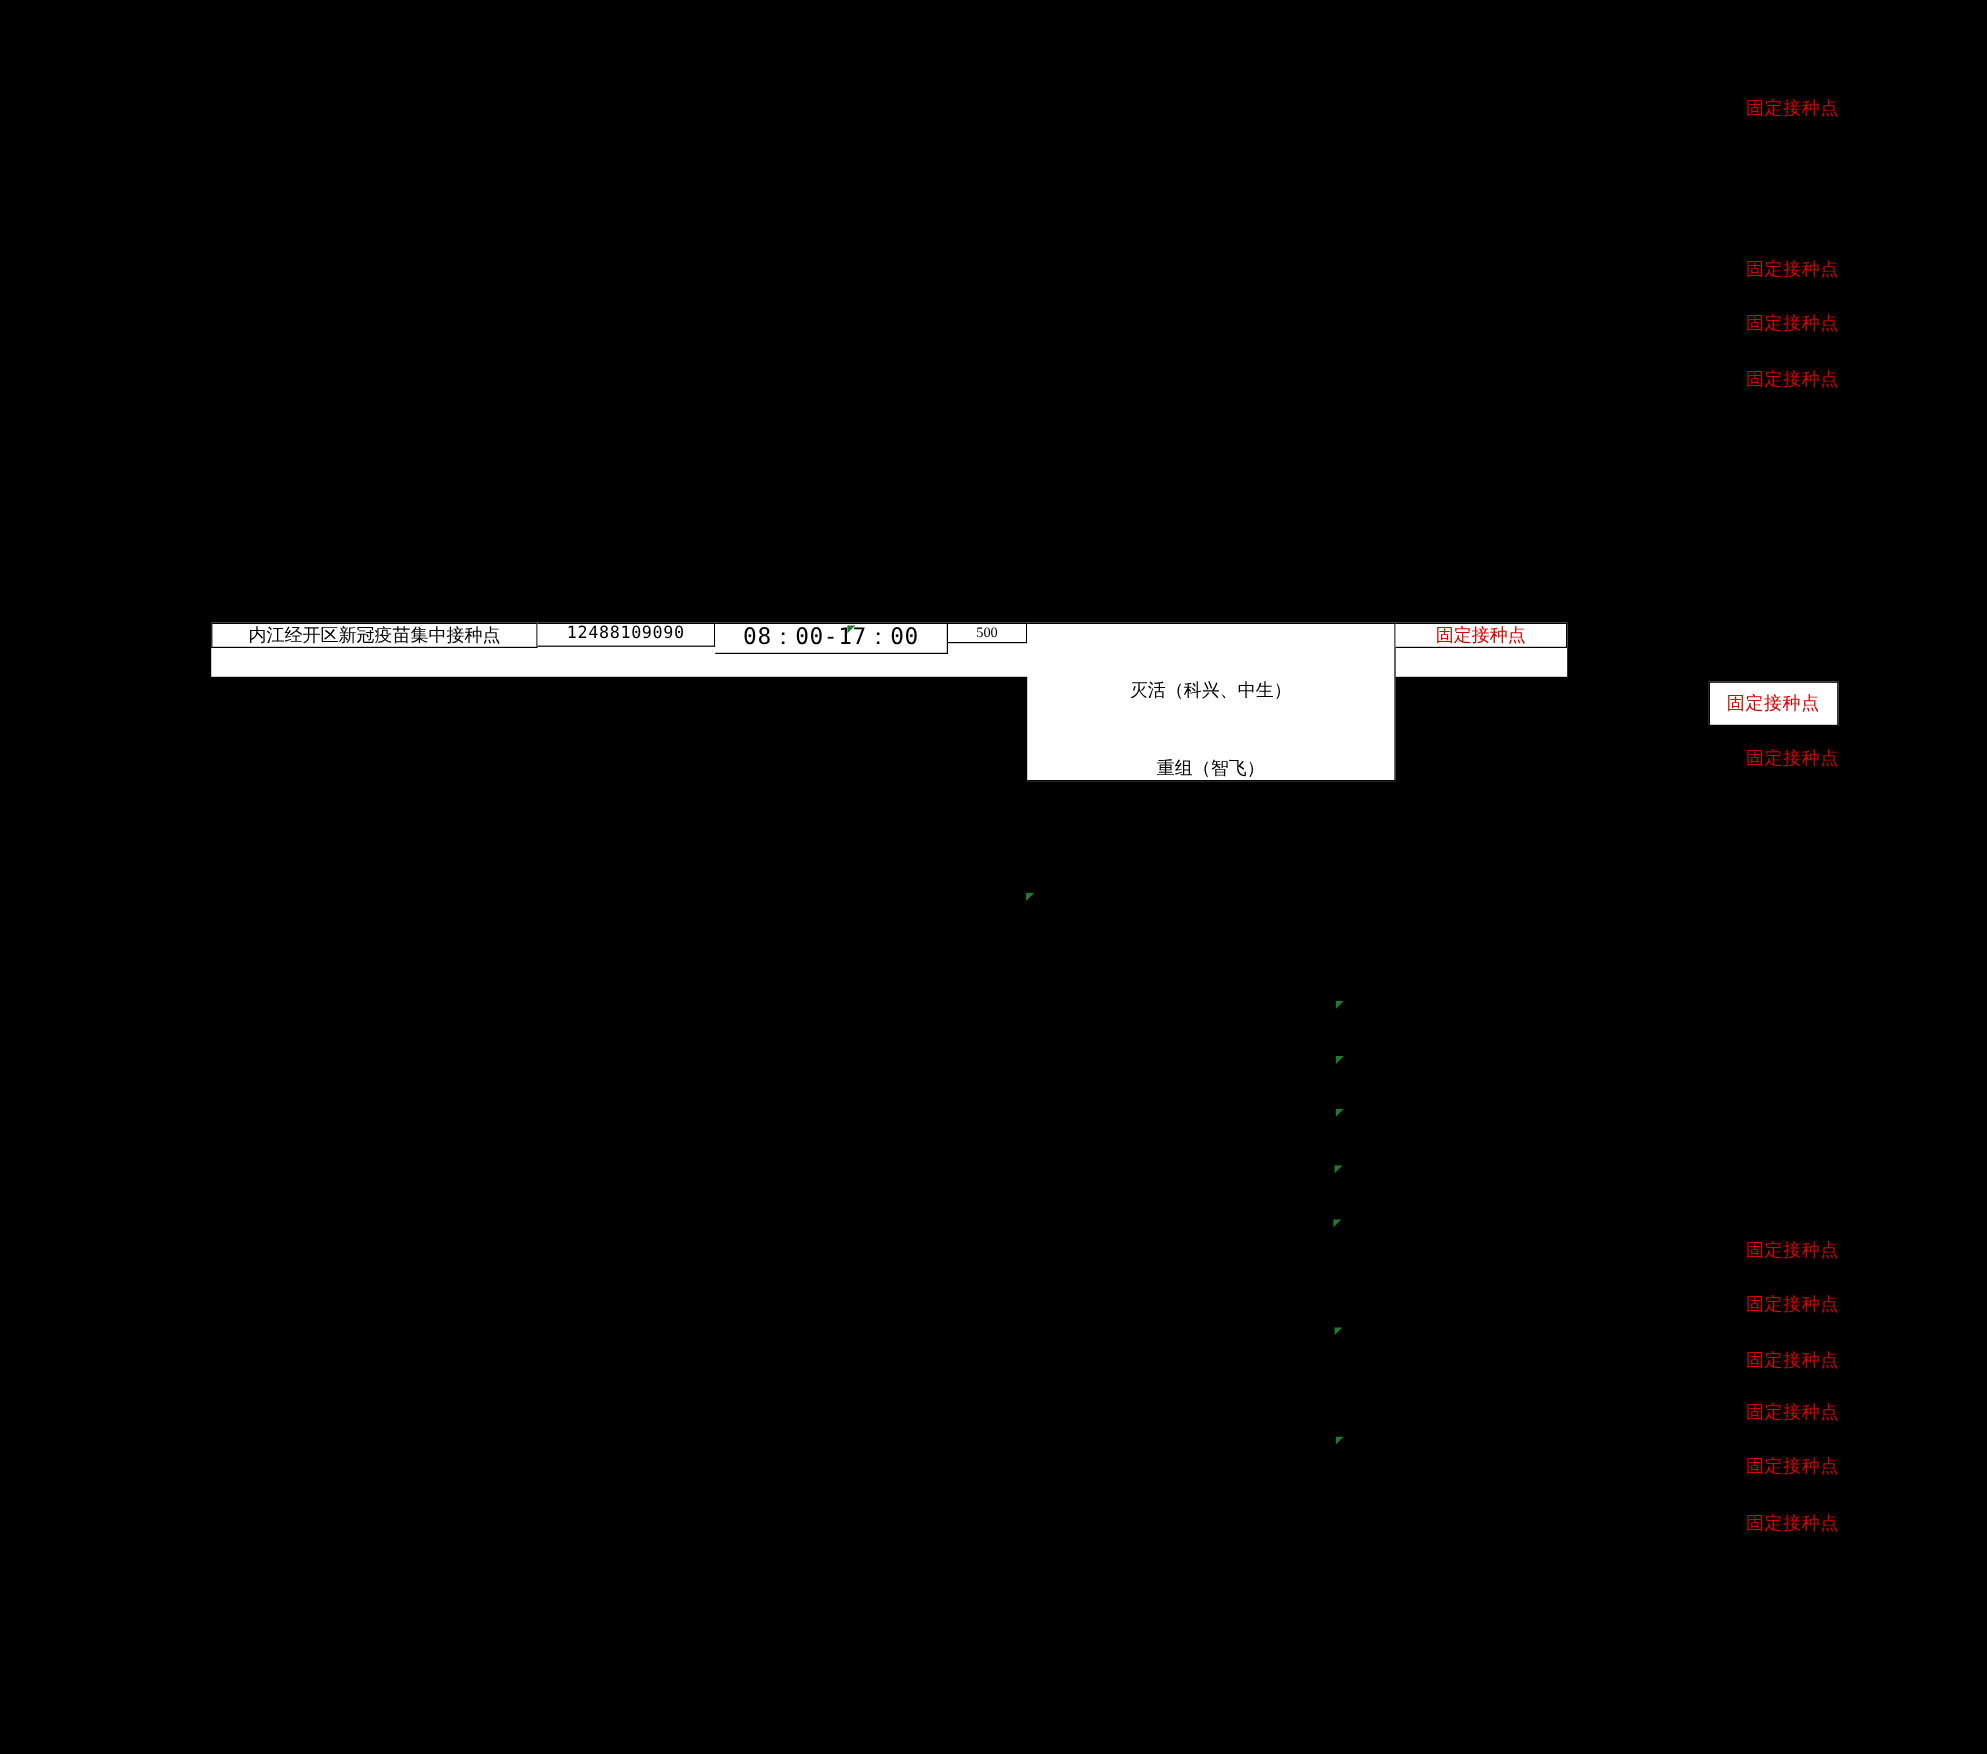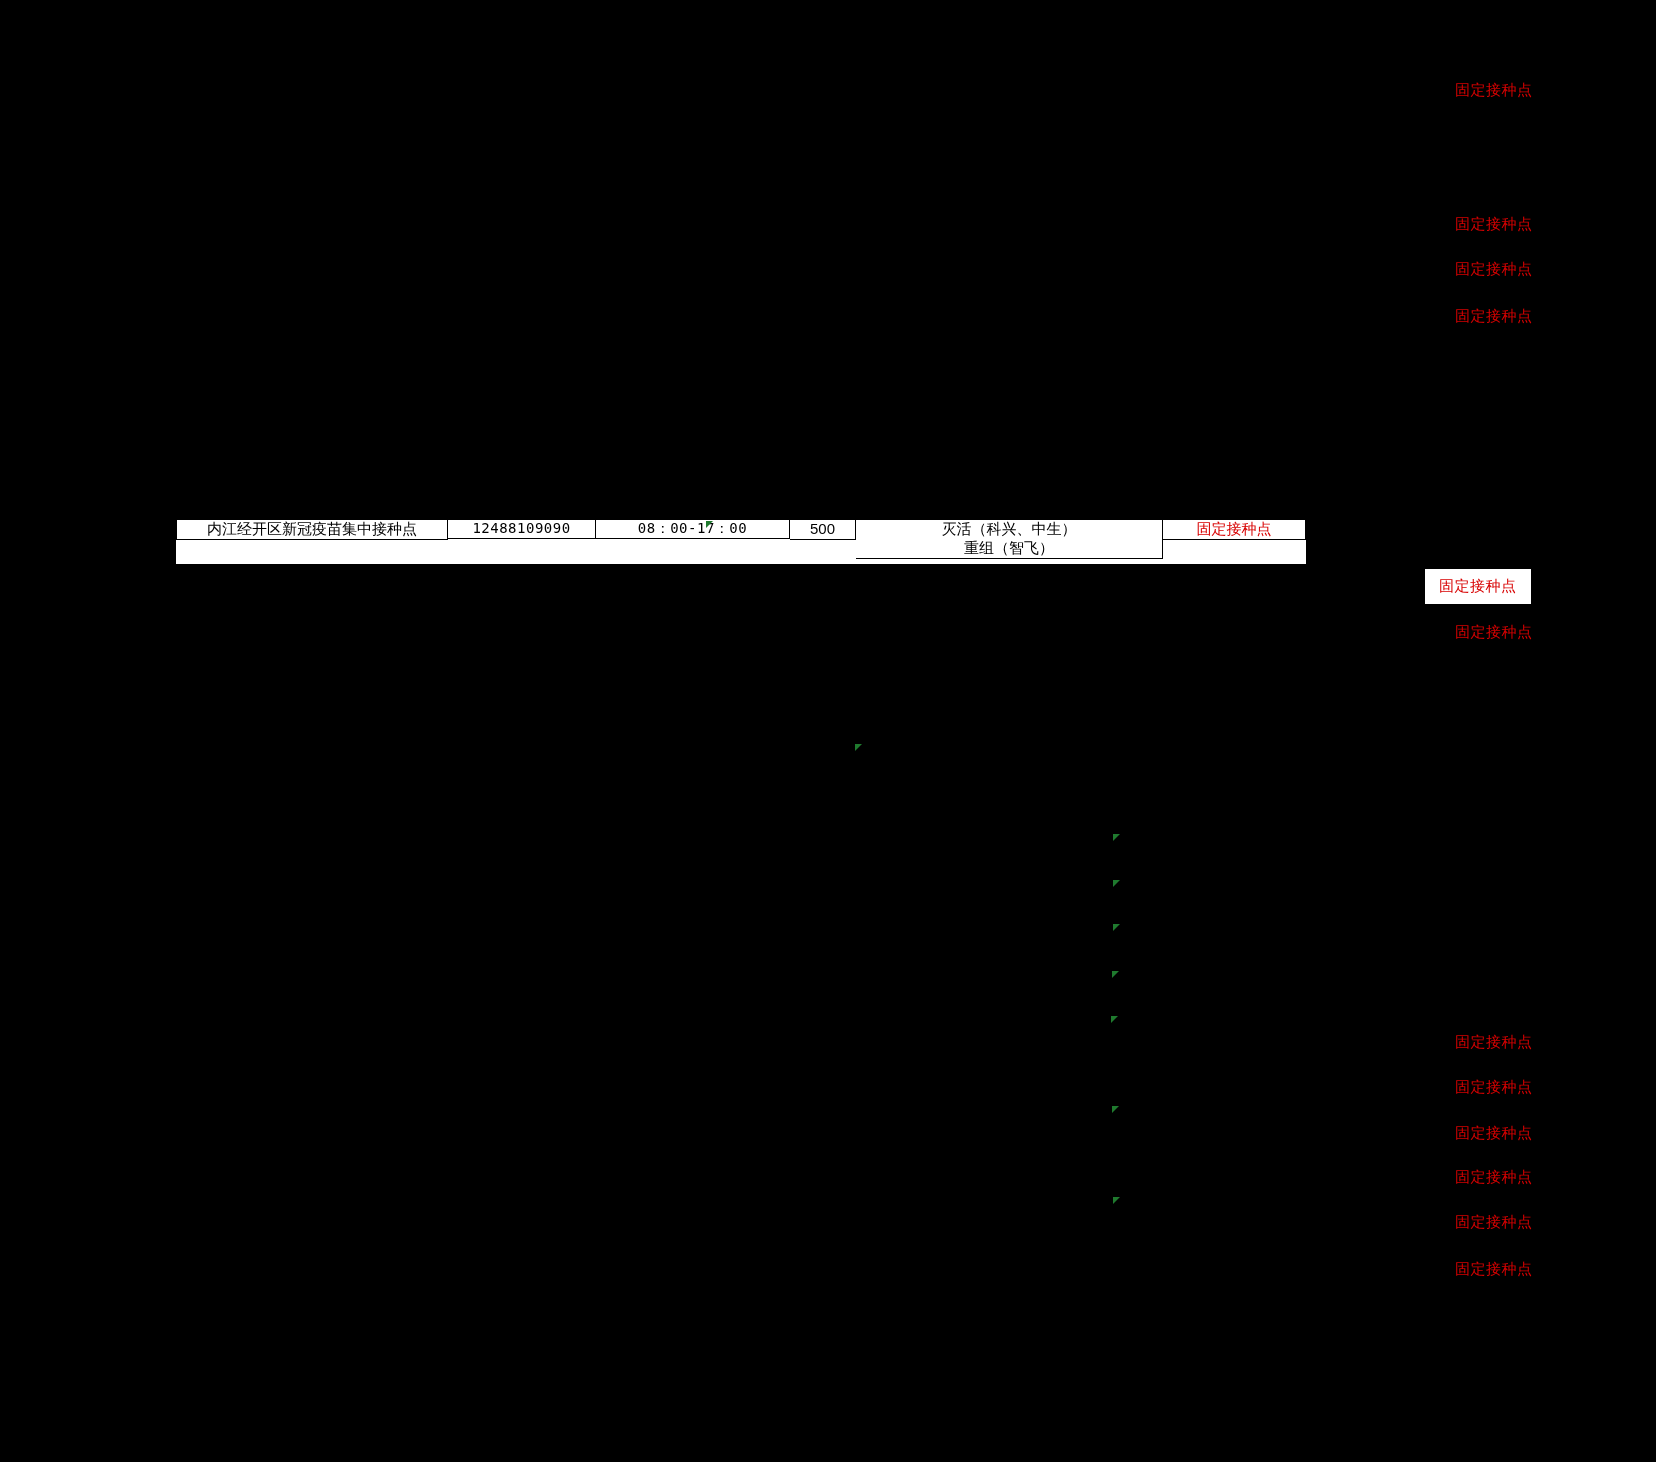--- a/index.html
+++ b/index.html
@@ -58,26 +58,26 @@
     font-family: "DejaVu Sans", sans-serif;
     box-sizing: border-box;
     padding: 0 6px;
     line-height: 1.25;
   }
   .cell:first-child { border-left: 1px solid #000000; }
 
   .c-name    { width: 272px; }
   .c-addr    { width: 245px; }
   .c-phone   { width: 148px; font-family: "DejaVu Sans Mono", monospace; font-size: 14px; letter-spacing: 0.5px; }
-  .c-time    { width: 194px; font-family: "DejaVu Sans Mono", monospace; font-size: 14px; letter-spacing: 0.5px; }
-  .c-cap     { width: 66px;  font-family: Liberation Sans, sans-serif; font-size: 15px; }
+  .c-time    { width: 194px; font-family: "DejaVu Sans Mono", monospace; font-size: 19px; letter-spacing: 0.5px; }
+  .c-cap     { width: 66px;  font-family: Liberation Serif, serif; font-size: 12px; }
   .c-vaccine { width: 307px; flex-direction: column; }
   .c-type    { width: 143px; color: #d80000; border-right: 1px solid #000000; }
 
-  .vline { display: block; }
+  .vline { display: block; margin-top: 46px; }
 
   
   .gmark {
     position: absolute;
     width: 7px;
     height: 7px;
     overflow: hidden;
   }
   .gmark::before {
     content: "";

